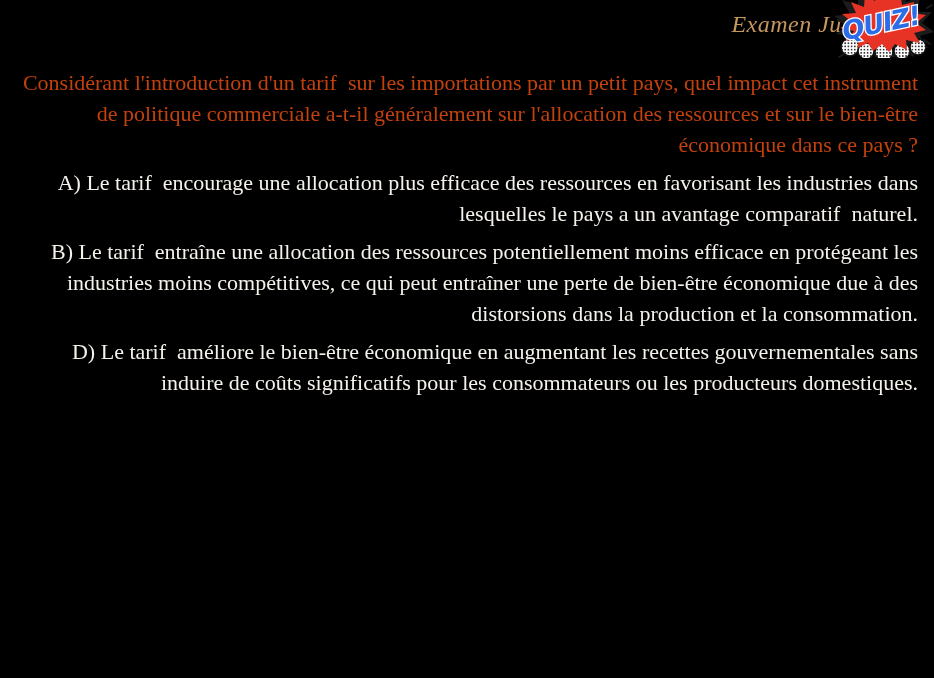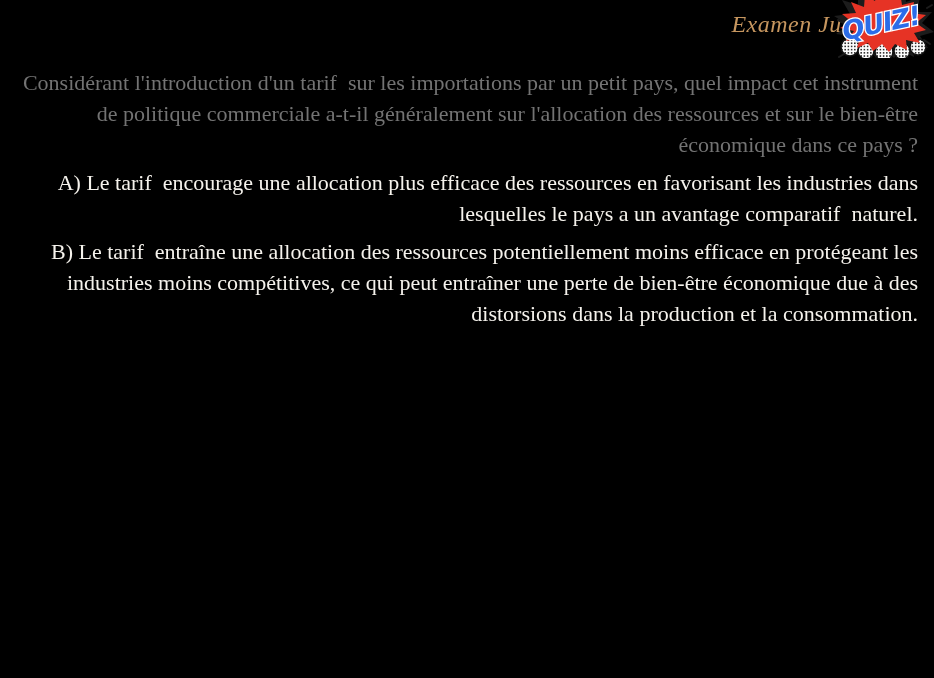--- a/index.html
+++ b/index.html
@@ -20,21 +20,21 @@
   }
   .title {
     font-style: italic;
     font-size: 24px;
     line-height: 28px;
     color: #c6965f;
     letter-spacing: 0.5px;
   }
   .question {
     margin-top: 29px;
-    color: #737373;
+    color: #c2410c;
     font-size: 22px;
     line-height: 31px;
     padding-left: 32px;
     text-indent: -32px;
     white-space: pre-wrap;
   }
   .options { margin-top: 1px; }
   .option {
     margin-top: 7px;
     color: #f5f2ec;
@@ -55,20 +55,21 @@
 </style>
 </head>
 <body>
 
 <div class="content">
   <div class="title">Examen Juin 2024</div>
   <div class="question">Considérant l'introduction d'un tarif  sur les importations par un petit pays, quel impact cet instrument de politique commerciale a-t-il généralement sur l'allocation des ressources et sur le bien-être économique dans ce pays ?</div>
   <div class="options">
       <div class="option"><span>A) </span><span>Le tarif  encourage une allocation plus efficace des ressources en favorisant les industries dans lesquelles le pays a un avantage comparatif  naturel.</span></div>
       <div class="option"><span>B) </span><span>Le tarif  entraîne une allocation des ressources potentiellement moins efficace en protégeant les industries moins compétitives, ce qui peut entraîner une perte de bien-être économique due à des distorsions dans la production et la consommation.</span></div>
+      <div class="option"><span>D) </span><span>Le tarif  améliore le bien-être économique en augmentant les recettes gouvernementales sans induire de coûts significatifs pour les consommateurs ou les producteurs domestiques.</span></div>
     </div>
 </div>
 
 <div class="quiz-logo">
   <svg width="100" height="58" viewBox="0 0 100 58" xmlns="http://www.w3.org/2000/svg">
     <defs>
       <pattern id="halftone" width="3.2" height="3.2" patternUnits="userSpaceOnUse">
         <rect width="3.2" height="3.2" fill="#ffffff"></rect>
         <circle cx="1.6" cy="1.6" r="0.9" fill="#111111"></circle>
       </pattern>

